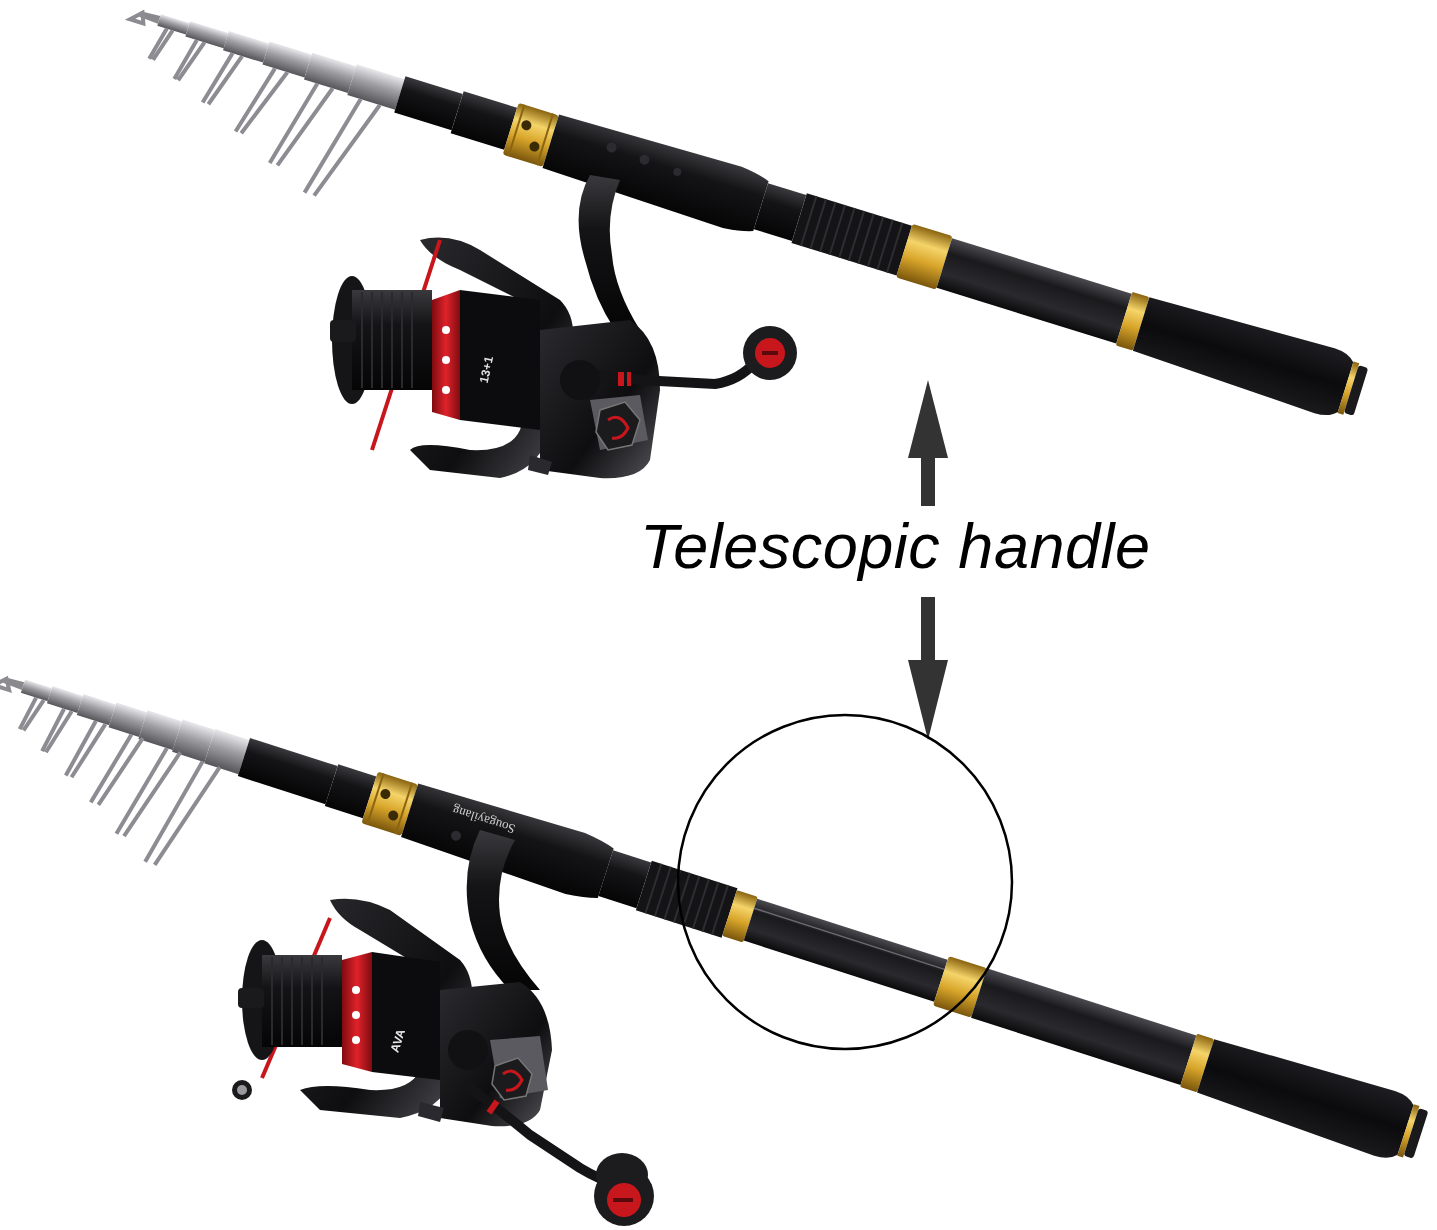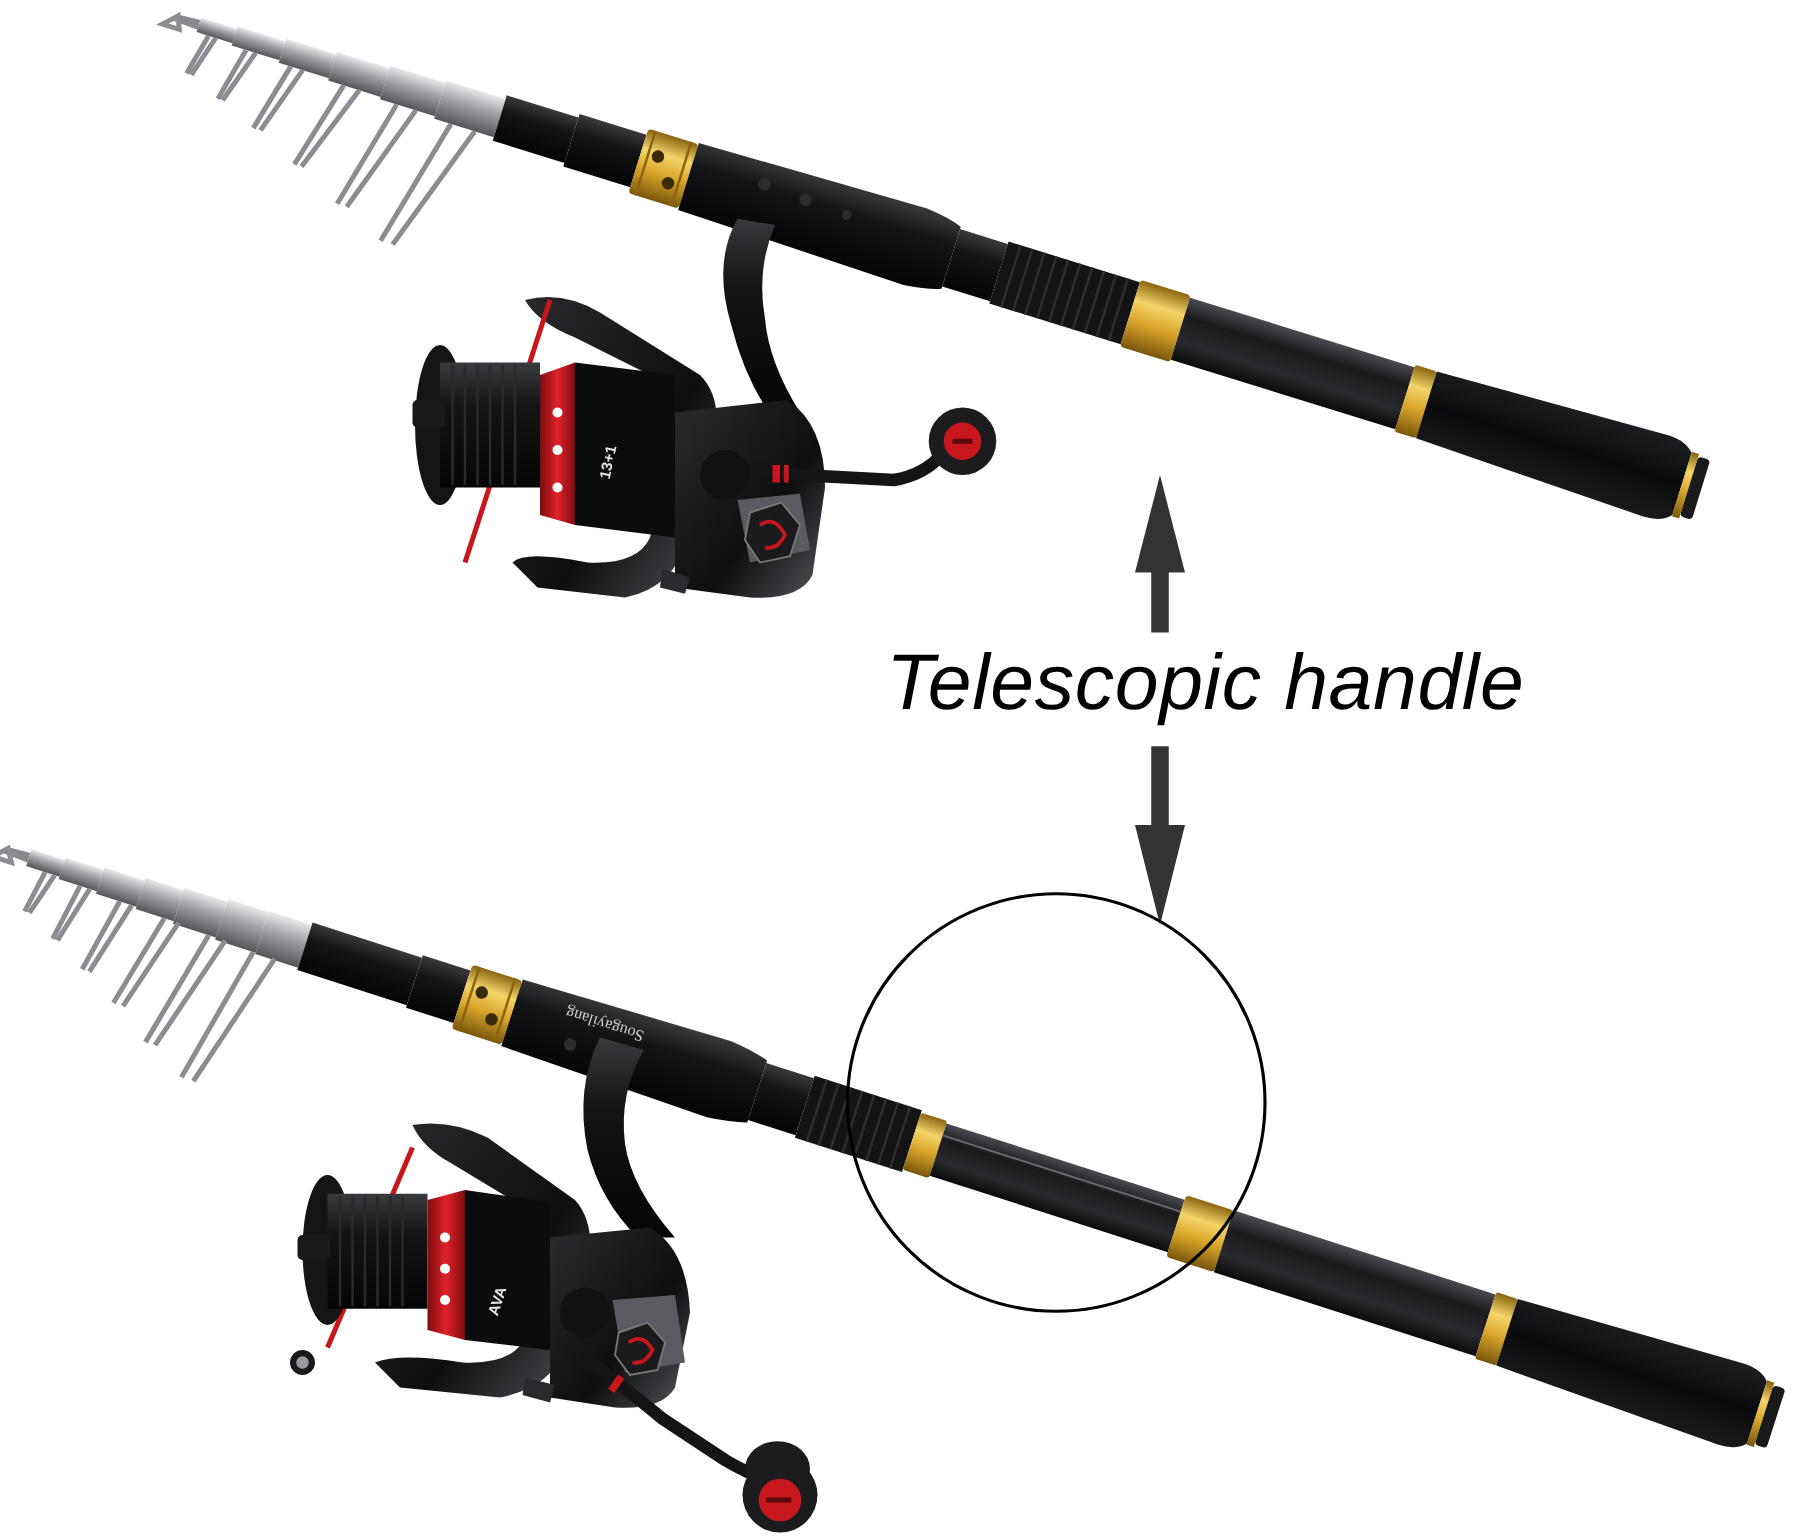--- a/index.html
+++ b/index.html
@@ -1,20 +1,20 @@
 <!DOCTYPE html>
 <html><head>
   <meta charset="utf-8">
   <style>
     html, body { margin: 0; padding: 0; background: #ffffff; }
     body { width: 1437px; height: 1230px; position: relative; overflow: hidden; }
     .stage { position: absolute; left: 0; top: 0; width: 1437px; height: 1230px; }
     .caption {
       position: absolute;
-      left: 709px; top: 506px;
+      left: 640px; top: 506px;
       width: 620px; height: 80px;
       font-family: "Liberation Sans", sans-serif;
       font-style: italic;
       font-size: 63px;
       line-height: 80px;
       color: #000000;
       white-space: nowrap;
       letter-spacing: 0.5px;
       background: #ffffff;
     }

